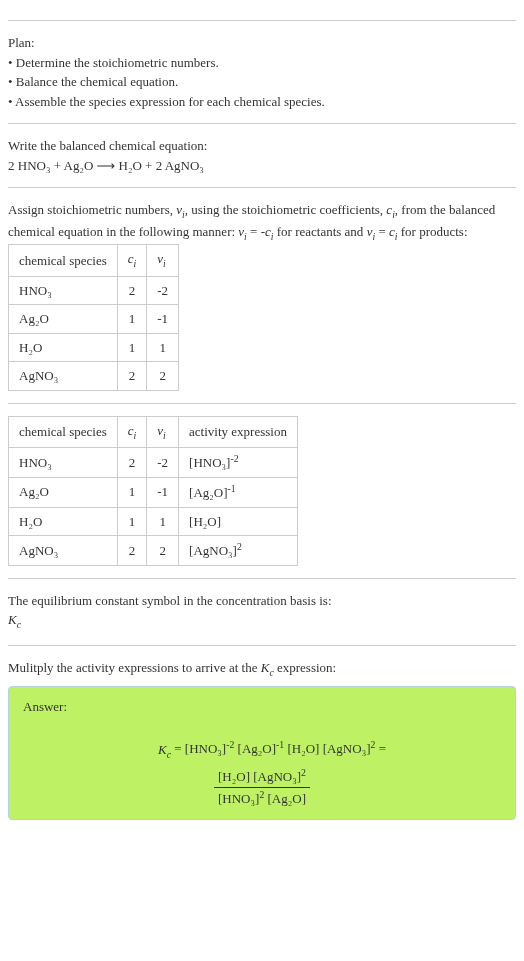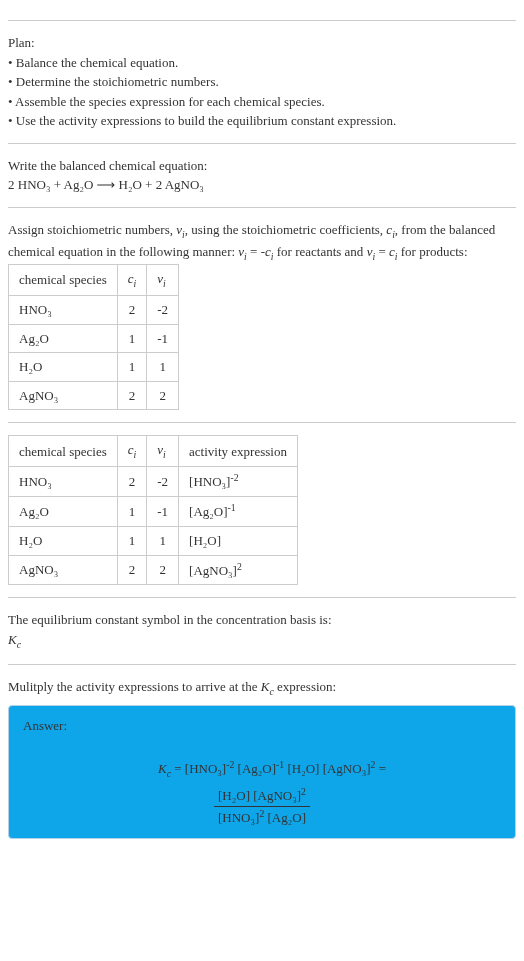--- a/index.html
+++ b/index.html
@@ -42,21 +42,21 @@
     th, td {
       border: 1px solid #cccccc;
       padding: 4px 10px;
       text-align: left;
       font-weight: normal;
     }
     td.num {
       text-align: center;
     }
     .answer-box {
-      background: #0ea5e9;
+      background: #bef264;
       border: 1px solid #b4d1e6;
       border-radius: 4px;
       padding: 10px 14px;
       margin-top: 6px;
     }
     .frac {
       display: inline-block;
       vertical-align: middle;
       text-align: right;
     }
@@ -81,24 +81,23 @@
 </head>
 <body>
 
 <div class="section">
 </div>
 
 <hr>
 
 <div class="section">
   <div>Plan:</div>
+  <div>• Determine the stoichiometric numbers.</div>
   <div>• Balance the chemical equation.</div>
-  <div>• Determine the stoichiometric numbers.</div>
   <div>• Assemble the species expression for each chemical species.</div>
-  <div>• Use the activity expressions to build the equilibrium constant expression.</div>
 </div>
 
 <hr>
 
 <div class="section">
   <div>Write the balanced chemical equation:</div>
   <div>2 HNO₃ + Ag₂O  ⟶  H₂O + 2 AgNO₃</div>
 </div>
 
 <hr>

